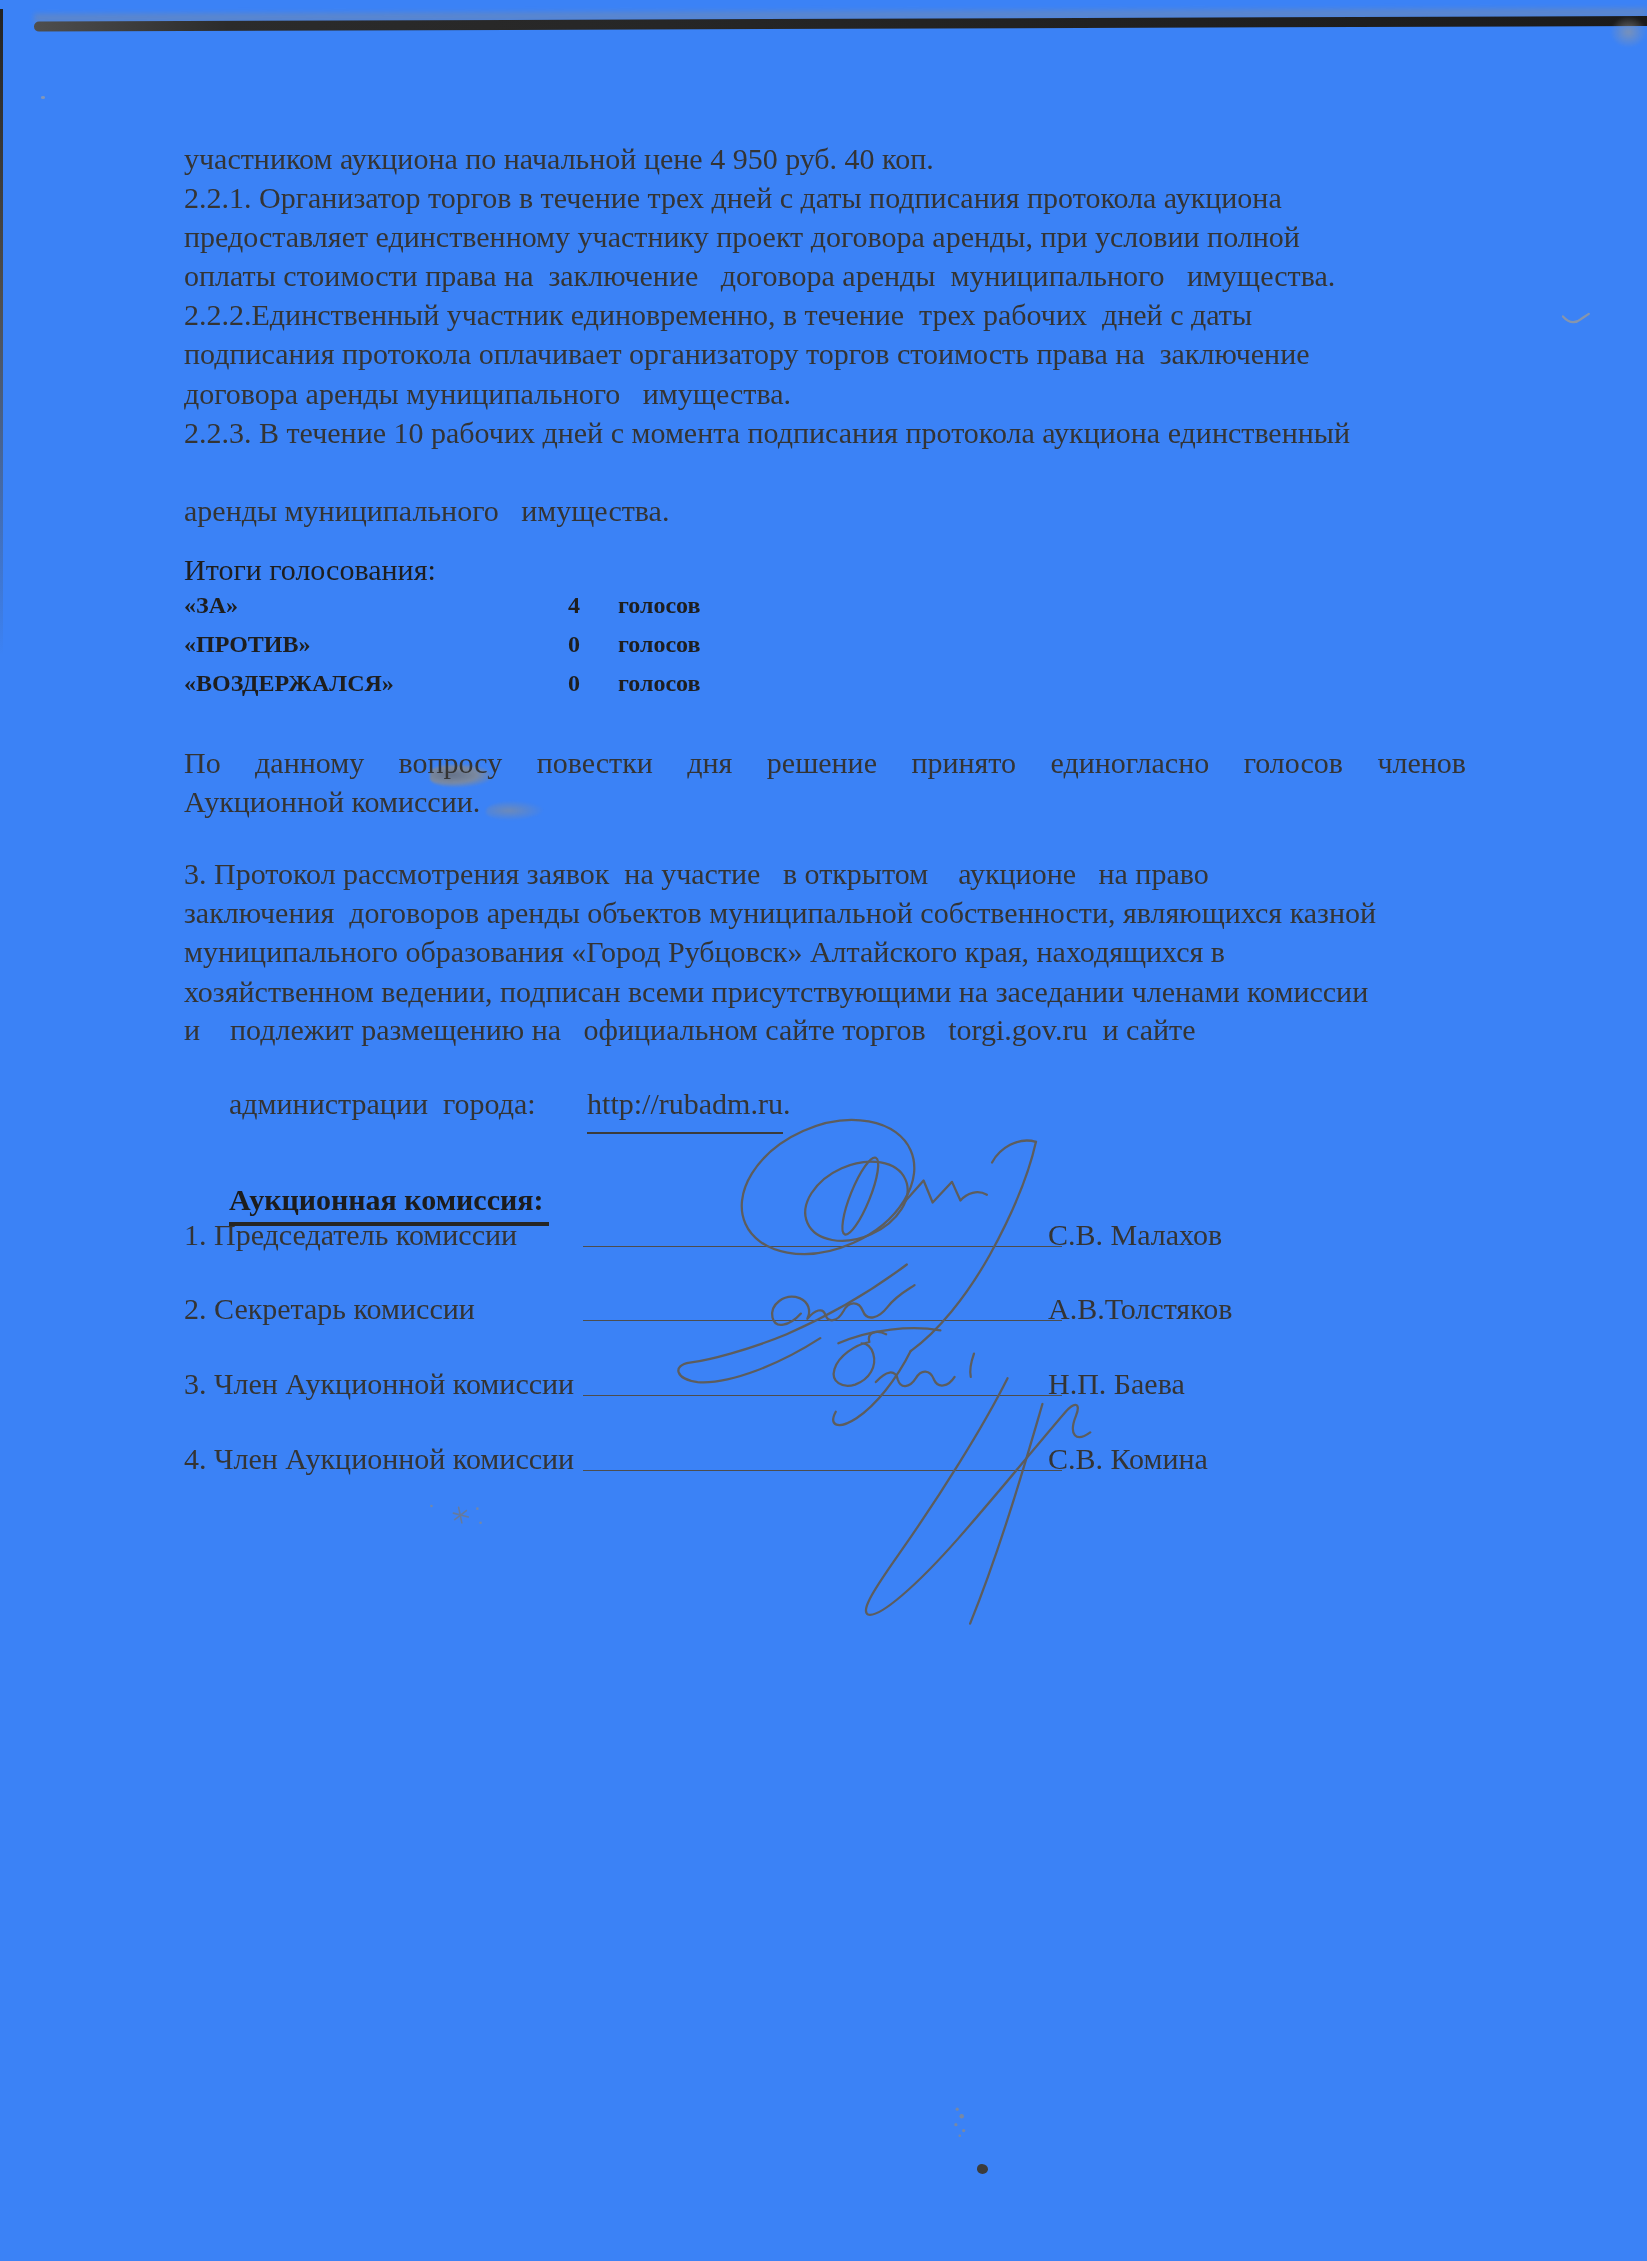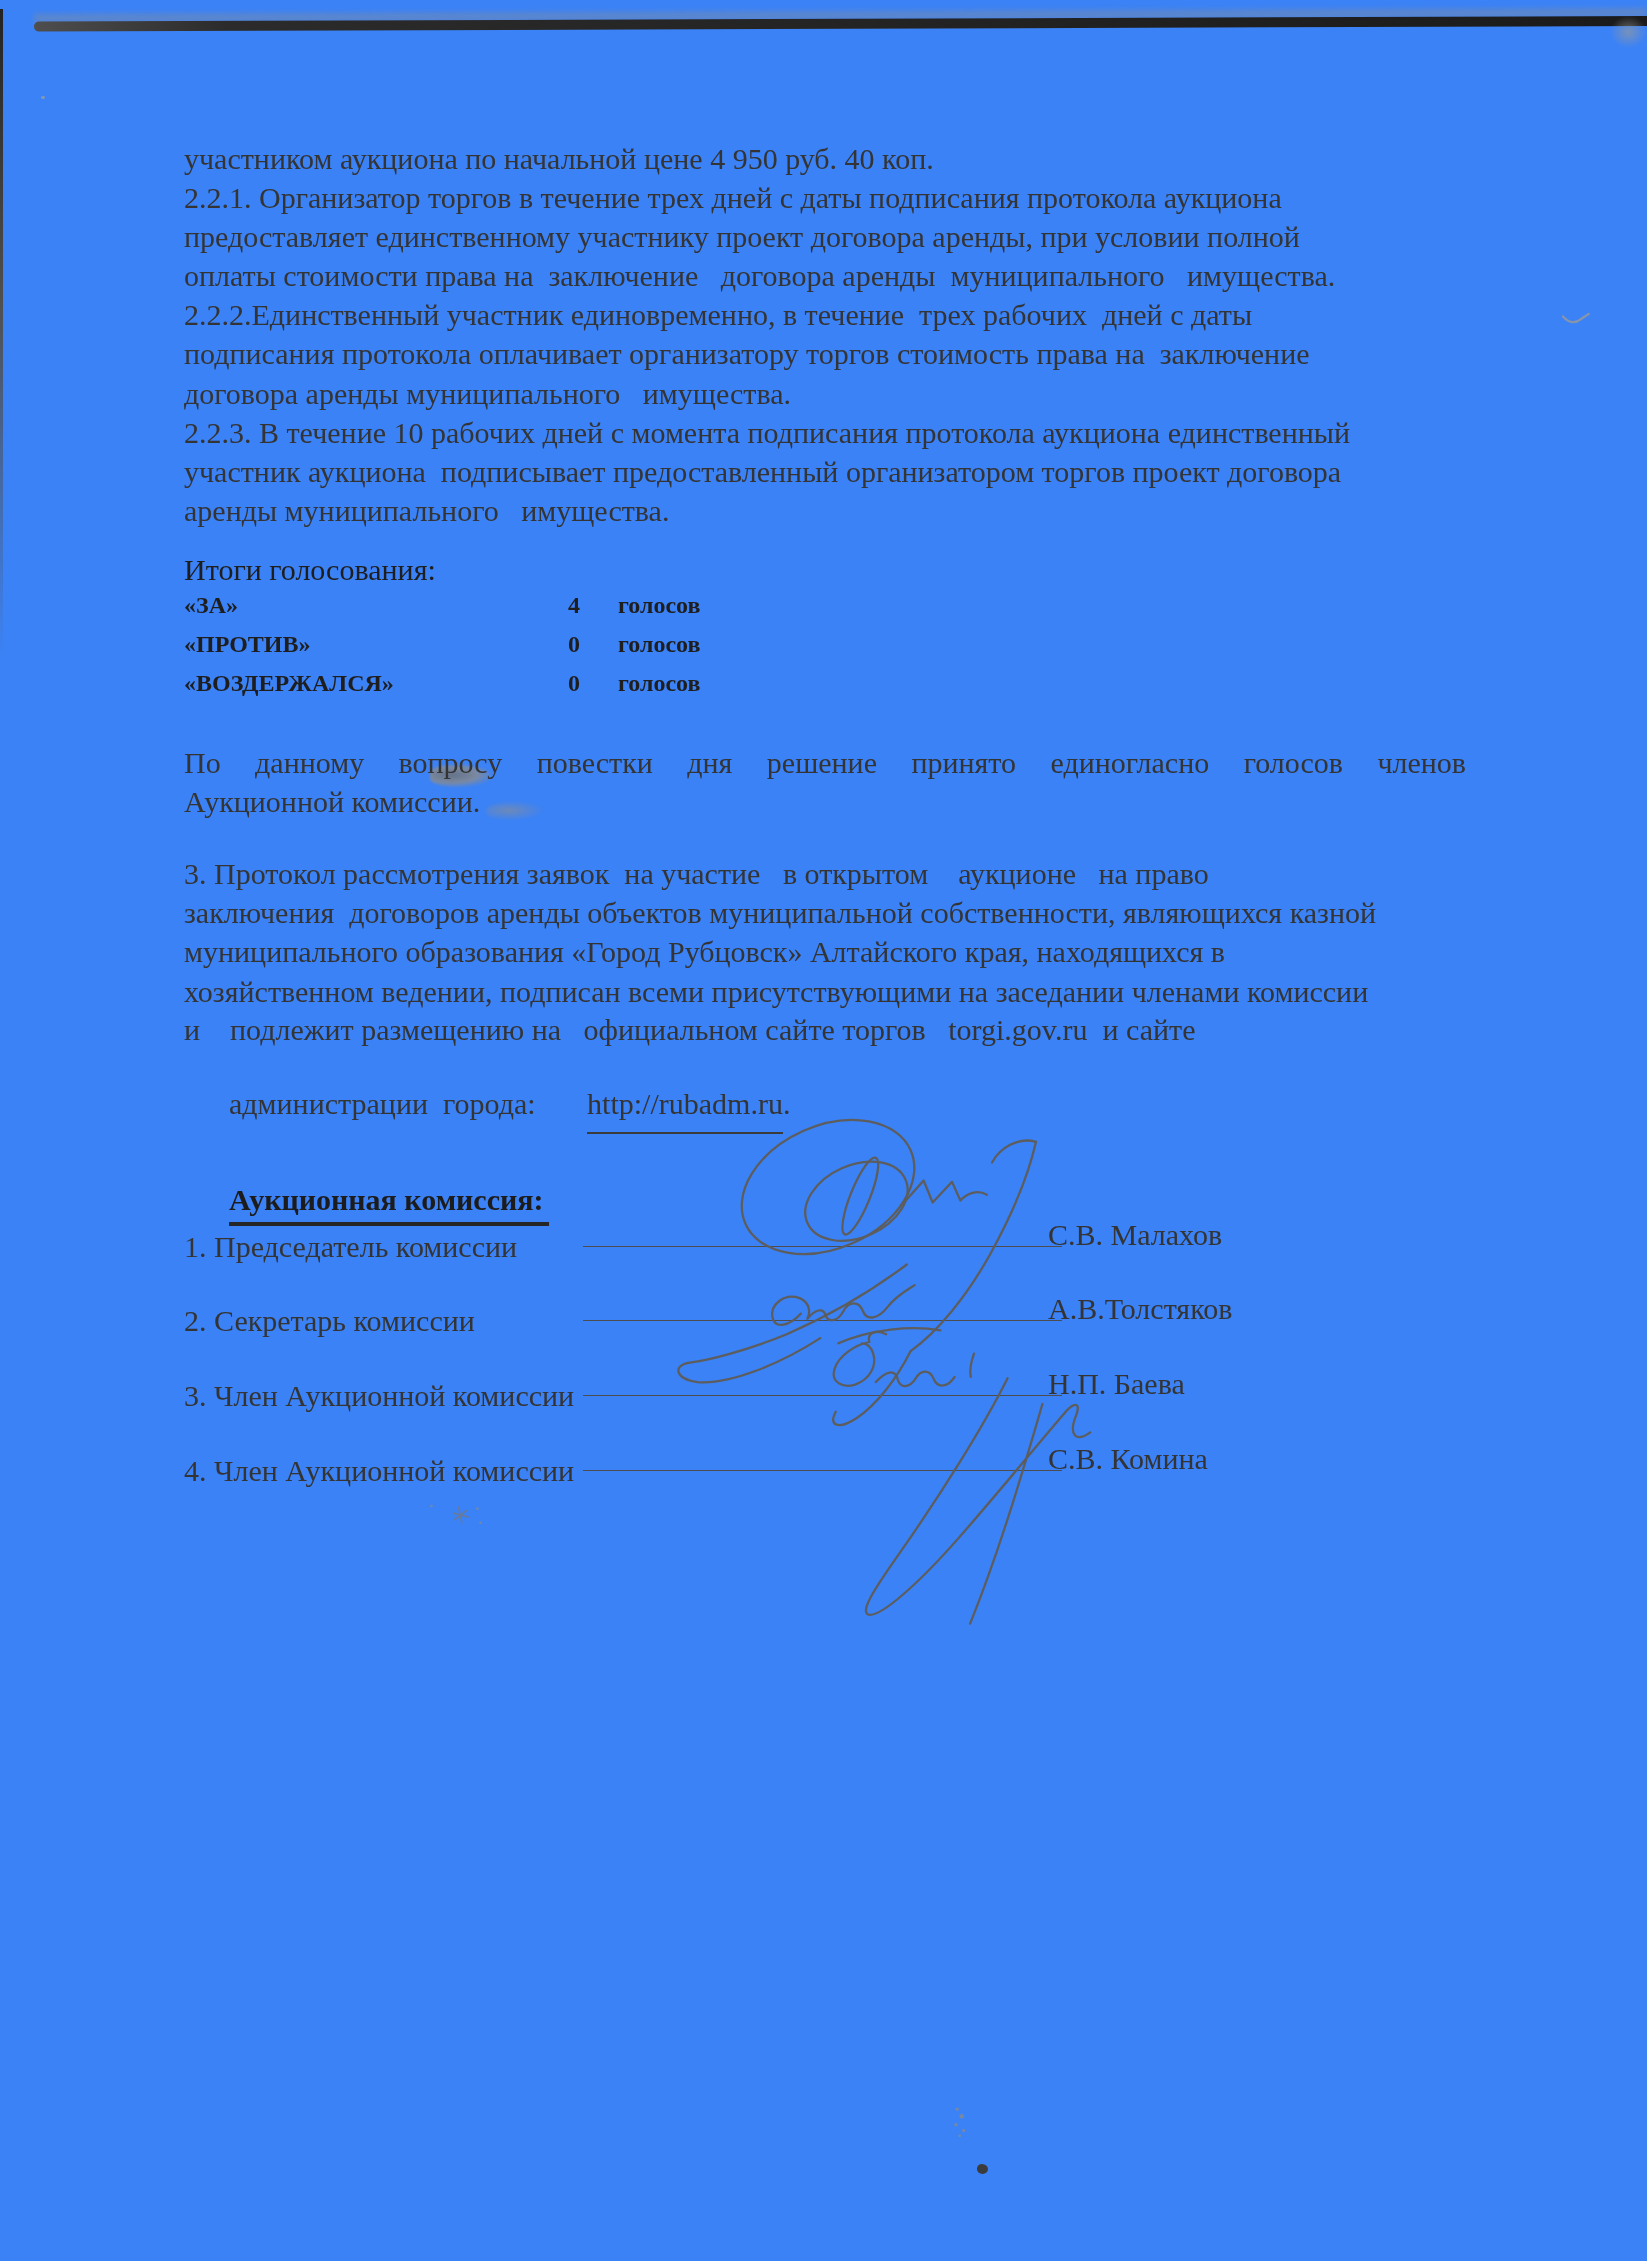--- a/index.html
+++ b/index.html
@@ -27,21 +27,21 @@
   .tline-justify{white-space:normal;text-align:justify;text-align-last:justify;width:1282px;}
   .bold{font-weight:normal;color:#1e1e1e;}
   .vote-row{position:absolute;left:0;height:39px;width:904px;}
   .vote-row span{position:absolute;top:0;font-size:24px;font-weight:bold;color:#1e1e1e;white-space:pre;}
   .vlabel{left:0;}
   .vcount{left:384px;}
   .vunit{left:434px;}
   .heading-underline{display:inline-block;font-size:30px;font-weight:bold;color:#1c1c1c;border-bottom:4.5px solid #262626;padding-bottom:4.5px;padding-right:5.2px;}
   .url-underline{border-bottom:2.6px solid #3b3b3b;padding-bottom:12px;margin-left:44px;}
   .sig-row{position:absolute;left:0;width:1285px;height:41px;}
-  .sig-row .role{position:absolute;left:0;top:12px;font-size:30px;color:#343434;white-space:pre;}
+  .sig-row .role{position:absolute;left:0;top:0;font-size:30px;color:#343434;white-space:pre;}
   .sig-row .sline{position:absolute;left:399px;top:0;width:479px;height:28px;border-bottom:1.9px solid #4d4d4d;}
   .sig-row .name{position:absolute;left:864px;top:0;font-size:30px;color:#343434;white-space:pre;}
   .sig-svg{position:absolute;left:0;top:0;pointer-events:none;}
   .sig-svg path,.sig-svg ellipse{fill:none;stroke:#5d5d5d;stroke-width:3.5;stroke-linecap:round;stroke-linejoin:round;}
   .artifact-svg path{fill:none;stroke-linecap:round;}
 </style>
 </head>
 <body>
 
 <div class="page">
@@ -58,21 +58,20 @@
   <div class="content">
 
     <div class="tline" style="top:142px">участником аукциона по начальной цене 4 950 руб. 40 коп.</div>
     <div class="tline" style="top:181px">2.2.1. Организатор торгов в течение трех дней с даты подписания протокола аукциона</div>
     <div class="tline" style="top:220px">предоставляет единственному участнику проект договора аренды, при условии полной</div>
     <div class="tline" style="top:259px">оплаты стоимости права на  заключение   договора аренды  муниципального   имущества.</div>
     <div class="tline" style="top:298px">2.2.2.Единственный участник единовременно, в течение  трех рабочих  дней с даты</div>
     <div class="tline" style="top:337px">подписания протокола оплачивает организатору торгов стоимость права на  заключение</div>
     <div class="tline" style="top:377px">договора аренды муниципального   имущества.</div>
     <div class="tline" style="top:416px">2.2.3. В течение 10 рабочих дней с момента подписания протокола аукциона единственный</div>
-    <div class="tline" style="top:455px">участник аукциона  подписывает предоставленный организатором торгов проект договора</div>
     <div class="tline" style="top:494px">аренды муниципального   имущества.</div>
 
     <div class="tline bold" style="top:553px">Итоги голосования:</div>
     <div class="vote-row" style="top:592px">
       <span class="vlabel">«ЗА»</span>
       <span class="vcount">4</span>
       <span class="vunit">голосов</span>
     </div>
     <div class="vote-row" style="top:631px">
       <span class="vlabel">«ПРОТИВ»</span>

